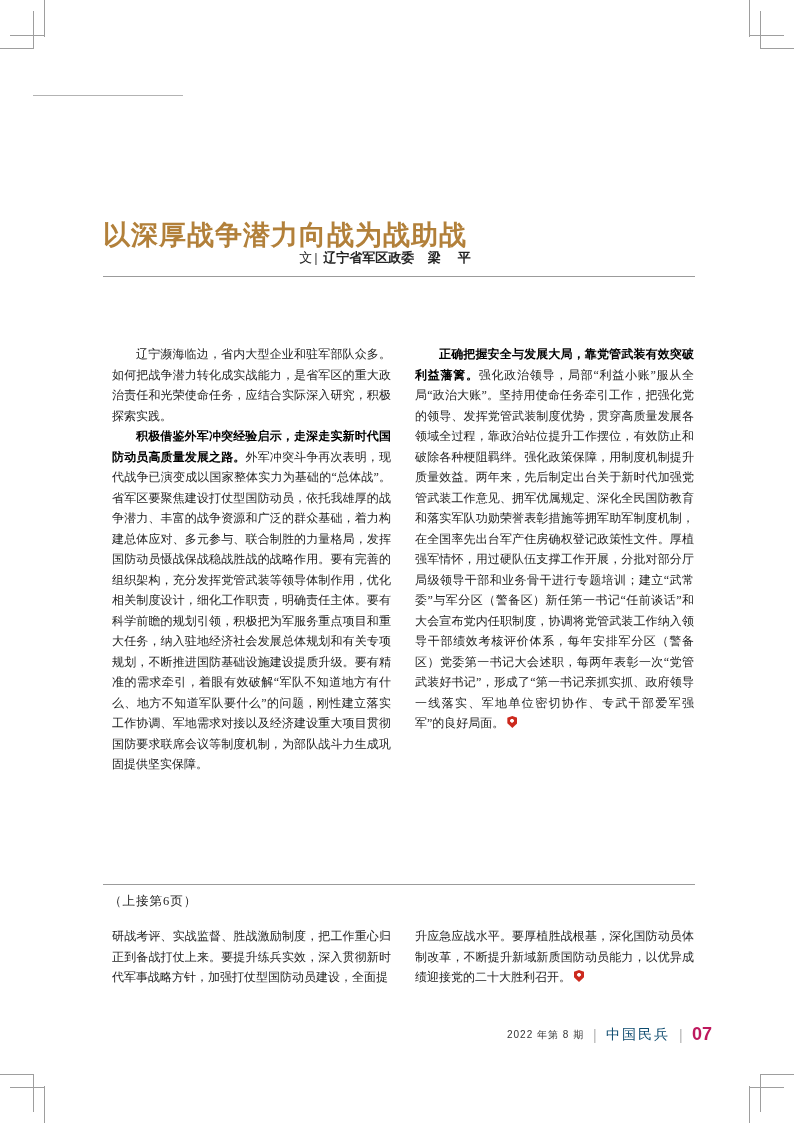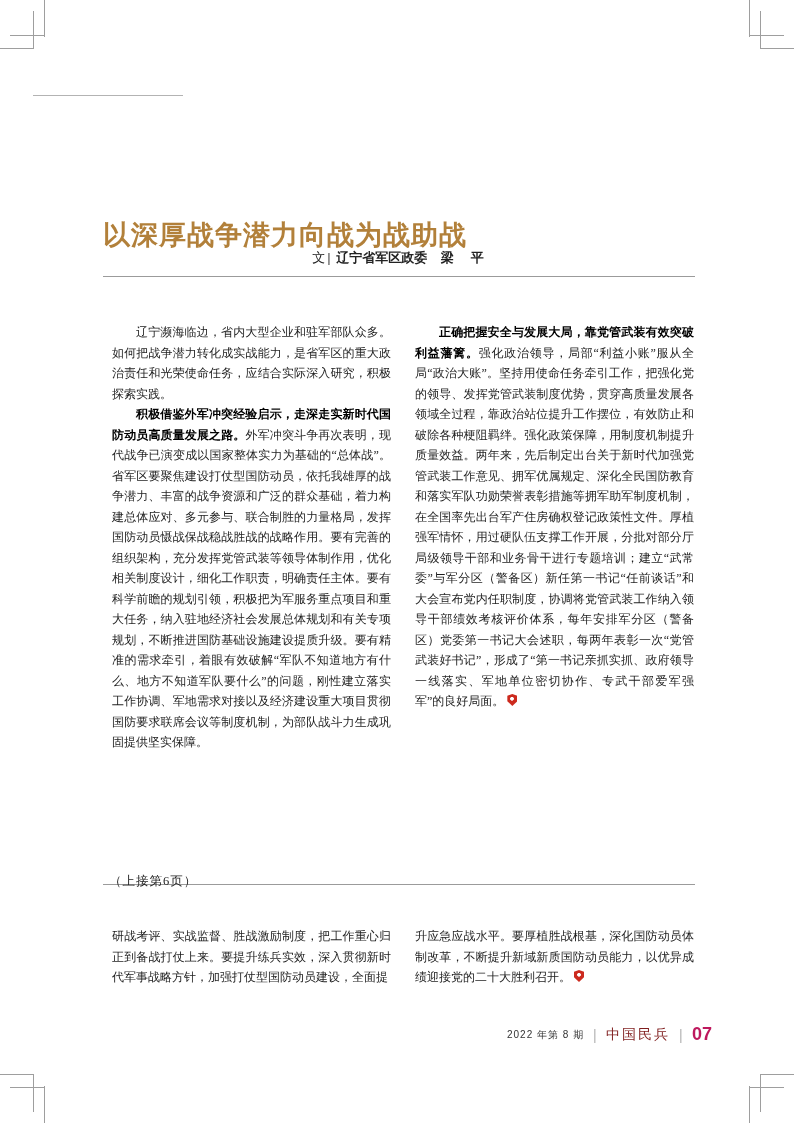--- a/index.html
+++ b/index.html
@@ -12,64 +12,64 @@
   .mark{position:absolute;background:#9e9e9e;}
   .mark.soft{background:#b3b3b3;}
   
   .title{
     position:absolute;top:199px;left:103px;width:592px;
     font-family:"Liberation Sans","DejaVu Sans",sans-serif;
     font-weight:700;font-size:27px;letter-spacing:1px;
     color:var(--c-title,#b2803a);
   }
   .byline{
-    position:absolute;top:249px;left:103px;width:592px;
+    position:absolute;top:249px;left:90px;width:592px;
     text-align:center;font-family:"Liberation Sans","DejaVu Sans",sans-serif;
     font-size:13px;color:#222;
   }
   .byline .pipe{font-weight:400;color:#444;padding:0 2px;}
   .byline .unit{font-weight:700;}
   .byline .author{font-weight:700;margin-left:10px;letter-spacing:2px;}
   .rule{position:absolute;left:103px;width:592px;height:1px;background:var(--c-rule,#9b9b9b);}
   #rule-byline{top:276px;}
   #rule-continuation{top:884px;}
   
   .columns{
     position:absolute;left:112px;width:582px;
     display:flex;gap:24px;
   }
-  #main-columns{top:322px;}
+  #main-columns{top:344px;}
   #cont-columns{top:926px;}
   .col{width:279px;}
   .para{
     margin:0;font-size:12px;line-height:20.5px;
     text-align:justify;color:#1d1d1d;
   }
   .para.indent{text-indent:2em;}
   .lead{
     font-family:"Liberation Sans","DejaVu Sans",sans-serif;
     font-weight:700;color:#000;
   }
   .endmark{
     display:inline-block;width:10px;height:12px;margin-left:3px;vertical-align:-1px;
     background:radial-gradient(circle at 50% 40%, #ffffff 0 1.5px, var(--c-end-mark,#cc2a1e) 2.2px);
     clip-path:polygon(50% 0,100% 15%,100% 60%,50% 100%,0 60%,0 15%);
   }
   .cont-label{
-    position:absolute;top:873px;left:109px;
+    position:absolute;top:893px;left:109px;
     font-size:12.5px;color:#1d1d1d;letter-spacing:1px;
   }
   
   .footer{
     position:absolute;top:1024px;right:82px;
     display:flex;align-items:center;gap:9px;
     font-family:"Liberation Sans","DejaVu Sans",sans-serif;color:#222;
   }
   .footer .issue{font-size:10px;color:#333;letter-spacing:1px;}
-  .footer .mag{font-size:14px;color:#7f1d1d;letter-spacing:2px;}
+  .footer .mag{font-size:14px;color:#0c4a6e;letter-spacing:2px;}
   .footer .pagenum{font-size:18px;color:#be185d;font-weight:bold;}
   .footer .sep{font-size:15px;color:#999;font-weight:300;transform:scaleX(.7);}
 </style>
 </head>
 <body>
 
 <div>
   <div class="mark" style="left:44px;top:0;width:1px;height:37px"></div>
   <div class="mark" style="left:10px;top:35px;width:35px;height:1px"></div>
   <div class="mark" style="left:33px;top:11px;width:1px;height:37px"></div>

